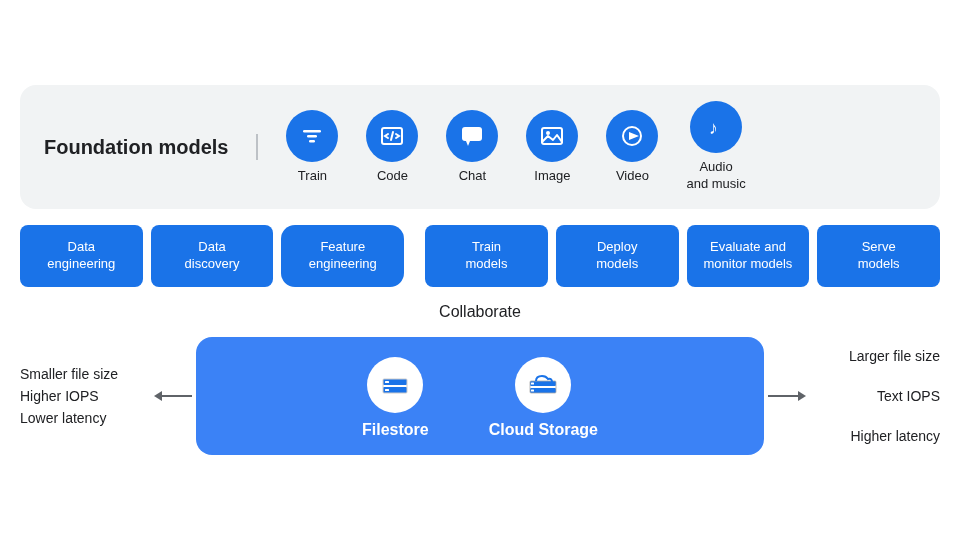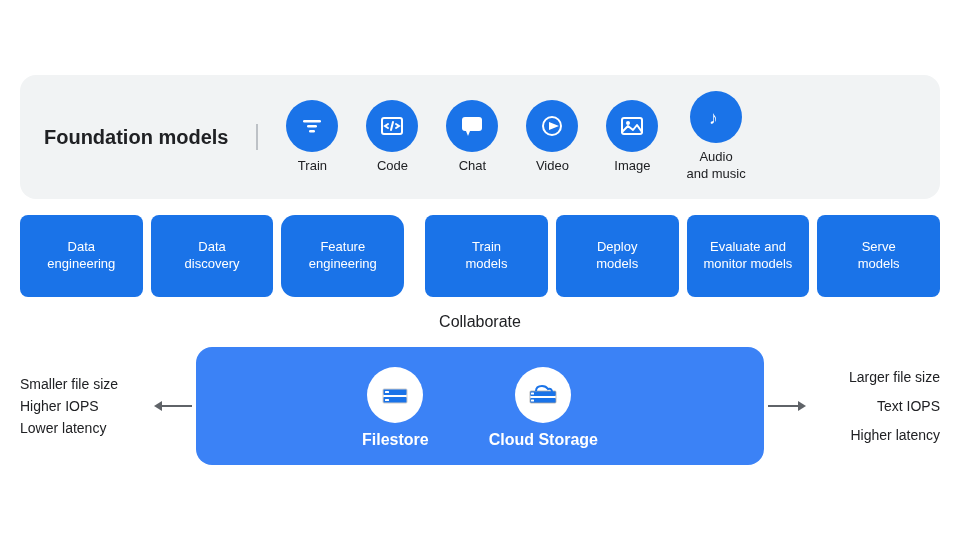--- a/index.html
+++ b/index.html
@@ -71,21 +71,21 @@
     
     .pipeline-row {
       display: flex;
       gap: 8px;
       justify-content: center;
     }
     .pipeline-btn {
       background: #1a73e8;
       color: white;
       border-radius: 8px;
-      padding: 24px 14px;
+      padding: 14px 14px;
       font-size: 13px;
       font-weight: 500;
       text-align: center;
       line-height: 1.3;
       flex: 1;
     }
 
     
     .collaborate-label {
       text-align: center;
@@ -184,21 +184,21 @@
       position: absolute;
       right: -6px;
       top: -4px;
       border-left: 8px solid #5f6368;
       border-top: 5px solid transparent;
       border-bottom: 5px solid transparent;
     }
     .storage-right-labels {
       display: flex;
       flex-direction: column;
-      gap: 13px;
+      gap: 24px;
       min-width: 140px;
       padding-left: 8px;
     }
     .storage-right-labels .label-text {
       font-size: 14px;
       color: #202124;
       font-weight: 500;
       text-align: right;
     }
   </style>
@@ -240,36 +240,36 @@
             <rect x="4" y="5" width="20" height="14" rx="3" fill="white"></rect>
             <polygon points="8,19 12,19 10,24" fill="white"></polygon>
           </svg>
         </div>
         <span class="icon-label">Chat</span>
       </div>
 
       <div class="foundation-icon-item">
         <div class="icon-circle">
           <svg width="28" height="28" viewBox="0 0 28 28" fill="none">
-            <circle cx="14" cy="14" r="9" stroke="white" stroke-width="2" fill="none"></circle>
-            <polygon points="11,10 21,14 11,18" fill="white"></polygon>
-          </svg>
-        </div>
-        <span class="icon-label">Video</span>
-      </div>
-
-      <div class="foundation-icon-item">
-        <div class="icon-circle">
-          <svg width="28" height="28" viewBox="0 0 28 28" fill="none">
             <rect x="4" y="6" width="20" height="16" rx="2" stroke="white" stroke-width="2" fill="none"></rect>
             <circle cx="10" cy="11" r="2" fill="white"></circle>
             <polyline points="4,20 10,14 15,18 19,13 24,20" stroke="white" stroke-width="2" fill="none" stroke-linecap="round" stroke-linejoin="round"></polyline>
           </svg>
         </div>
         <span class="icon-label">Image</span>
+      </div>
+
+      <div class="foundation-icon-item">
+        <div class="icon-circle">
+          <svg width="28" height="28" viewBox="0 0 28 28" fill="none">
+            <circle cx="14" cy="14" r="9" stroke="white" stroke-width="2" fill="none"></circle>
+            <polygon points="11,10 21,14 11,18" fill="white"></polygon>
+          </svg>
+        </div>
+        <span class="icon-label">Video</span>
       </div>
 
       <div class="foundation-icon-item">
         <div class="icon-circle">
           <svg width="28" height="28" viewBox="0 0 28 28" fill="none">
             <text x="7" y="21" font-size="18" fill="white" font-family="Arial">♪</text>
           </svg>
         </div>
         <span class="icon-label" style="white-space:pre-line; text-align:center;">Audio
 and music</span>

